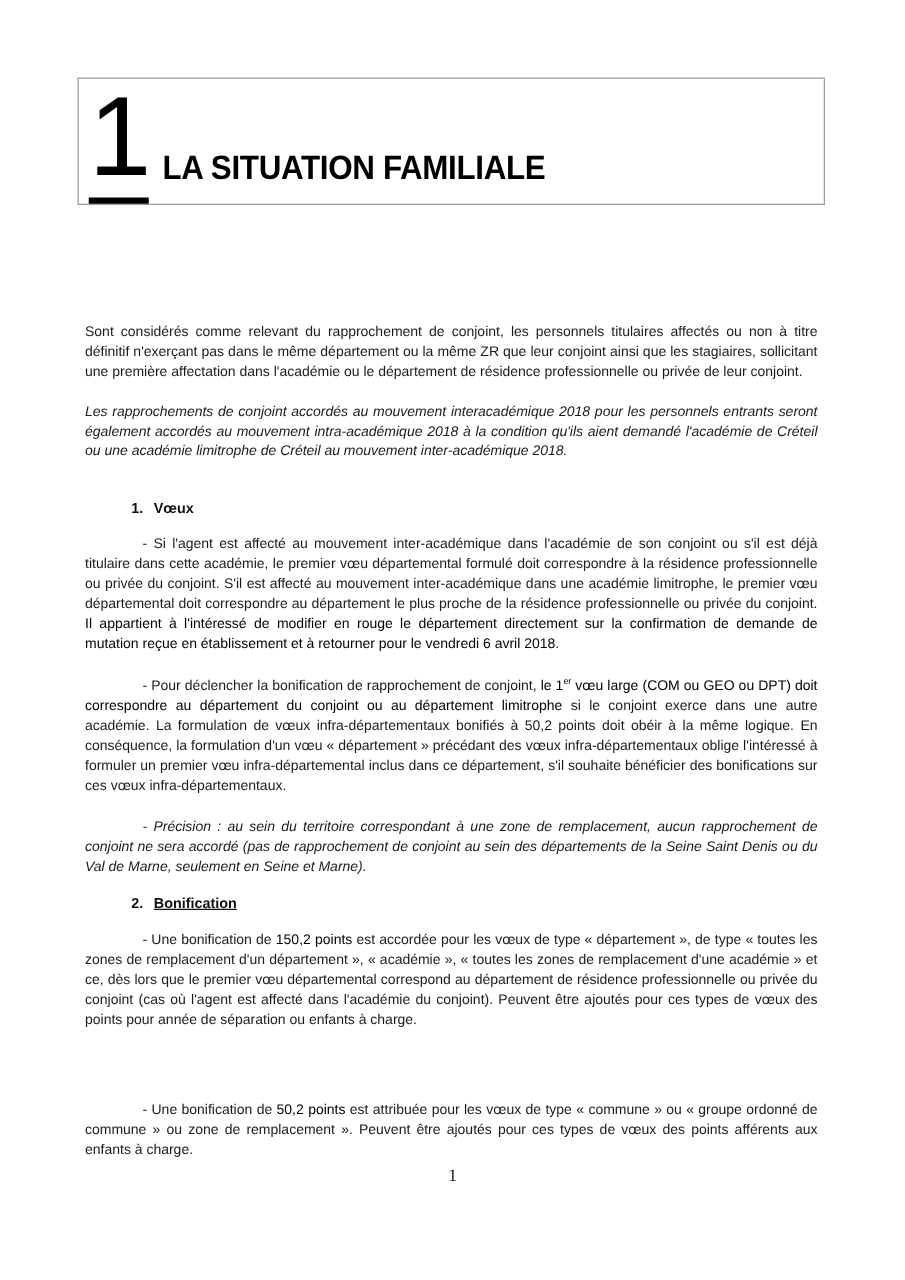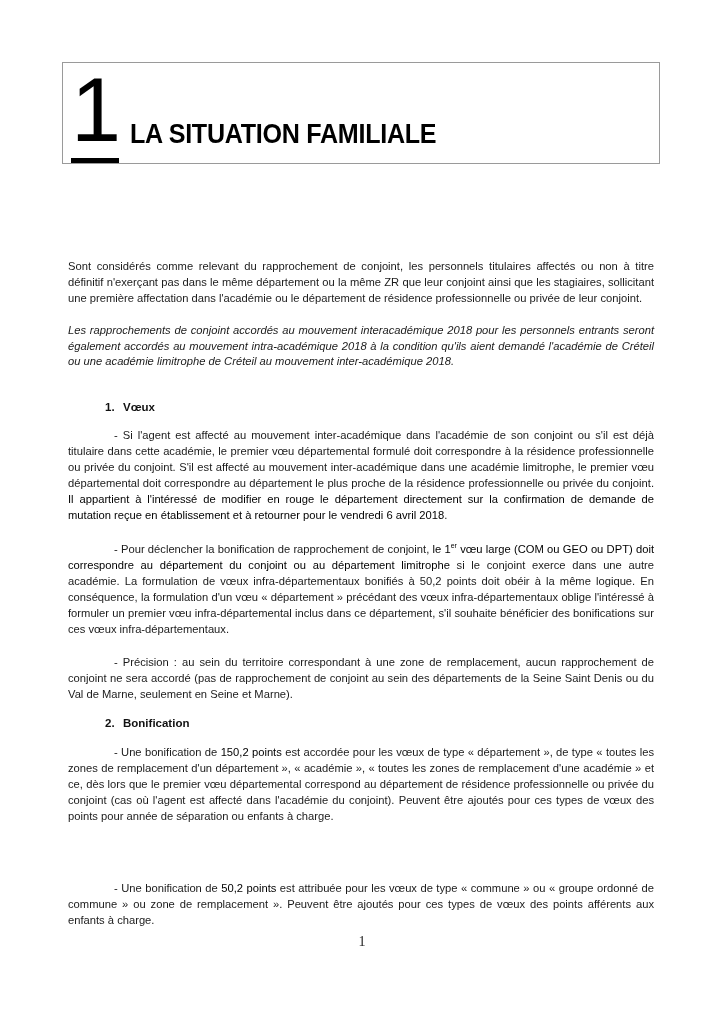--- a/index.html
+++ b/index.html
@@ -41,23 +41,23 @@
   <div class="para" style="top:322.6px;font-style:italic;">Les rapprochements de conjoint accordés au mouvement interacadémique 2018 pour les personnels entrants seront également accordés au mouvement intra-académique 2018 à la condition qu'ils aient demandé l'académie de Créteil ou une académie limitrophe de Créteil au mouvement inter-académique 2018.</div>
 
   <div class="subhead" style="top:401px;">
     <span class="num">1.</span><span>Vœux</span>
   </div>
 
   <div class="para" style="top:428px;"><span class="indent"></span><span>- Si l'agent est affecté au mouvement inter-académique dans l'académie de son conjoint ou s'il est déjà titulaire dans cette académie, le premier vœu départemental formulé doit correspondre à la résidence professionnelle ou privée du conjoint. S'il est affecté au mouvement inter-académique dans une académie limitrophe, le premier vœu départemental doit correspondre au département le plus proche de la résidence professionnelle ou privée du conjoint. </span><b>Il appartient à l'intéressé de modifier en rouge le département directement sur la confirmation de demande de mutation reçue en établissement et à retourner pour le vendredi 6 avril 2018</b><span>.</span></div>
 
   <div class="para" style="top:542px;"><span class="indent"></span><span>- Pour déclencher la bonification de rapprochement de conjoint, </span><b><span>le 1</span><sup>er</sup><span> vœu large (COM ou GEO ou DPT) doit correspondre au département du conjoint ou au département limitrophe</span></b><span> si le conjoint exerce dans une autre académie. La formulation de vœux infra-départementaux bonifiés à 50,2 points doit obéir à la même logique. En conséquence, la formulation d'un vœu « département » précédant des vœux infra-départementaux oblige l'intéressé à formuler un premier vœu infra-départemental inclus dans ce département, s'il souhaite bénéficier des bonifications sur ces vœux infra-départementaux.</span></div>
 
-  <div class="para" style="top:655px;"><span class="indent"></span><span>- Précision : au sein du territoire correspondant à une zone de remplacement, aucun rapprochement de conjoint ne sera accordé (pas de rapprochement de conjoint au sein des départements de la Seine Saint Denis ou du Val de Marne, seulement en Seine et Marne).</span></div>
+  <div class="para" style="top:655px;font-style:italic;"><span class="indent"></span><span>- Précision : au sein du territoire correspondant à une zone de remplacement, aucun rapprochement de conjoint ne sera accordé (pas de rapprochement de conjoint au sein des départements de la Seine Saint Denis ou du Val de Marne, seulement en Seine et Marne).</span></div>
 
-  <div class="subhead" style="top:717px;">
+  <div class="subhead" style="top:717px;text-decoration:underline;">
     <span class="num">2.</span><span>Bonification</span>
   </div>
 
   <div class="para" style="top:745px;"><span class="indent"></span><span>- Une bonification de </span><b>150,2 points</b><span> est accordée pour les vœux de type « département », de type « toutes les zones de remplacement d'un département », « académie », « toutes les zones de remplacement d'une académie » et ce, dès lors que le premier vœu départemental correspond au département de résidence professionnelle ou privée du conjoint (cas où l'agent est affecté dans l'académie du conjoint). Peuvent être ajoutés pour ces types de vœux des points pour année de séparation ou enfants à charge.</span></div>
 
   <div class="para" style="top:841px;margin-top:40px;"><span class="indent"></span><span>- Une bonification de </span><b>50,2 points</b><span> est attribuée pour les vœux de type « commune » ou « groupe ordonné de commune » ou zone de remplacement ». Peuvent être ajoutés pour ces types de vœux des points afférents aux enfants à charge.</span></div>
 
 
   <div class="page-number">1</div>
 </div>

